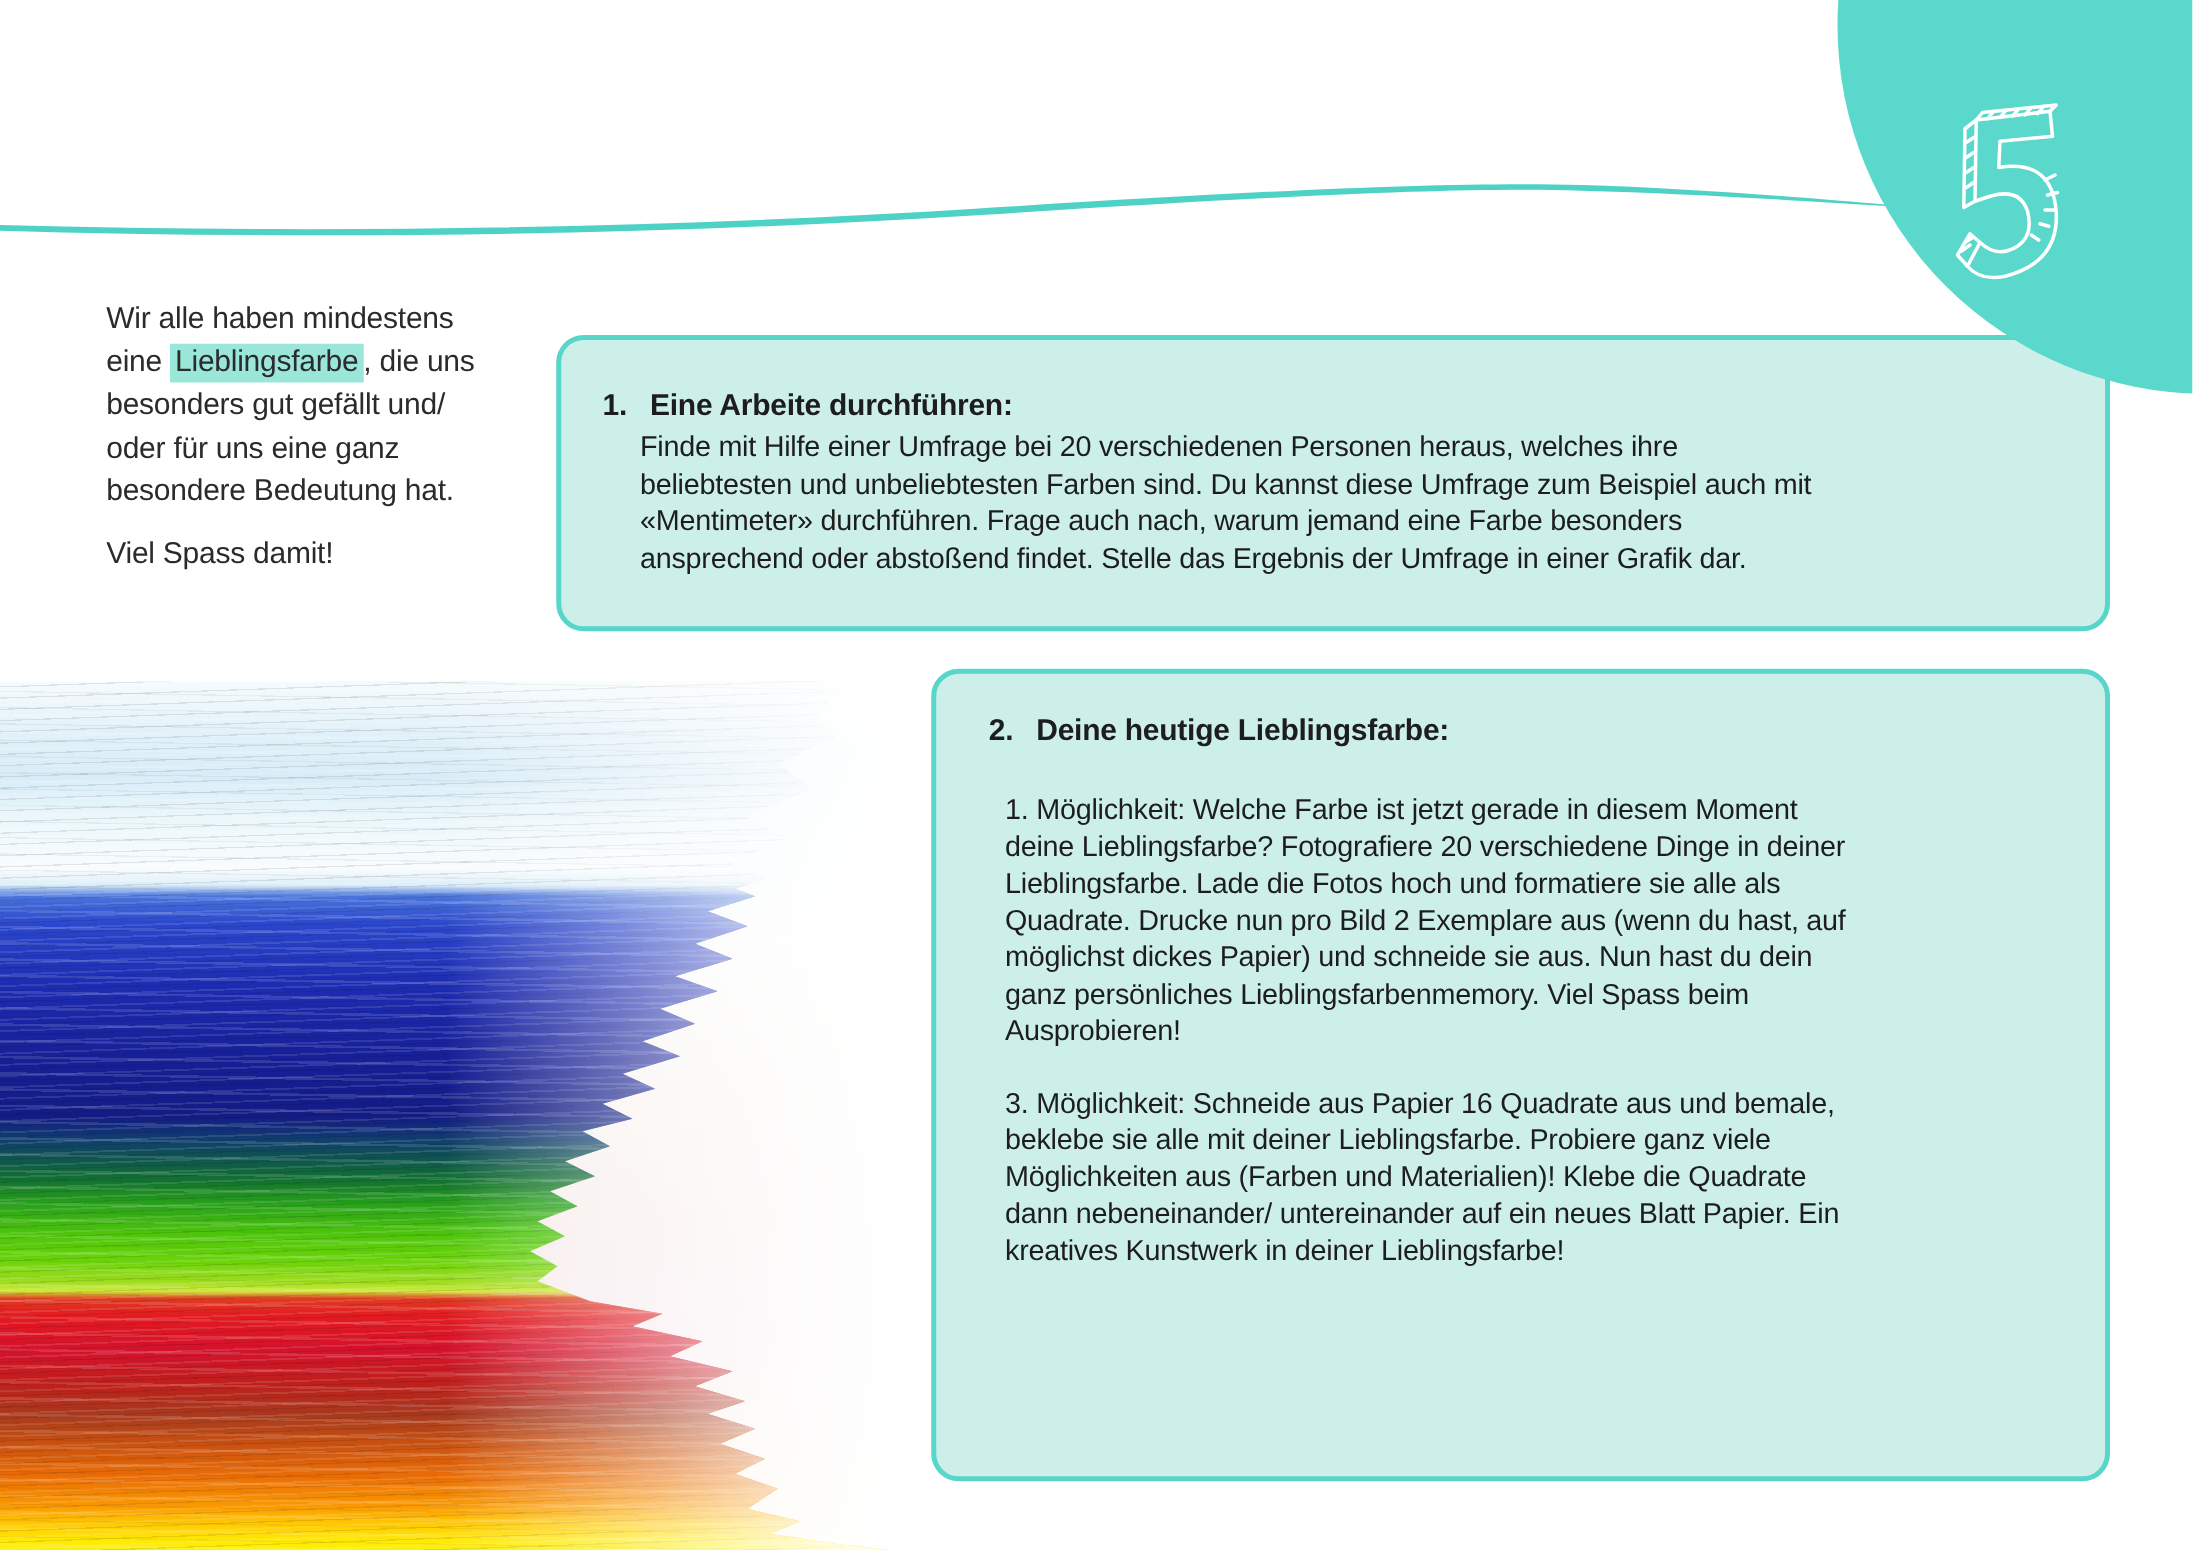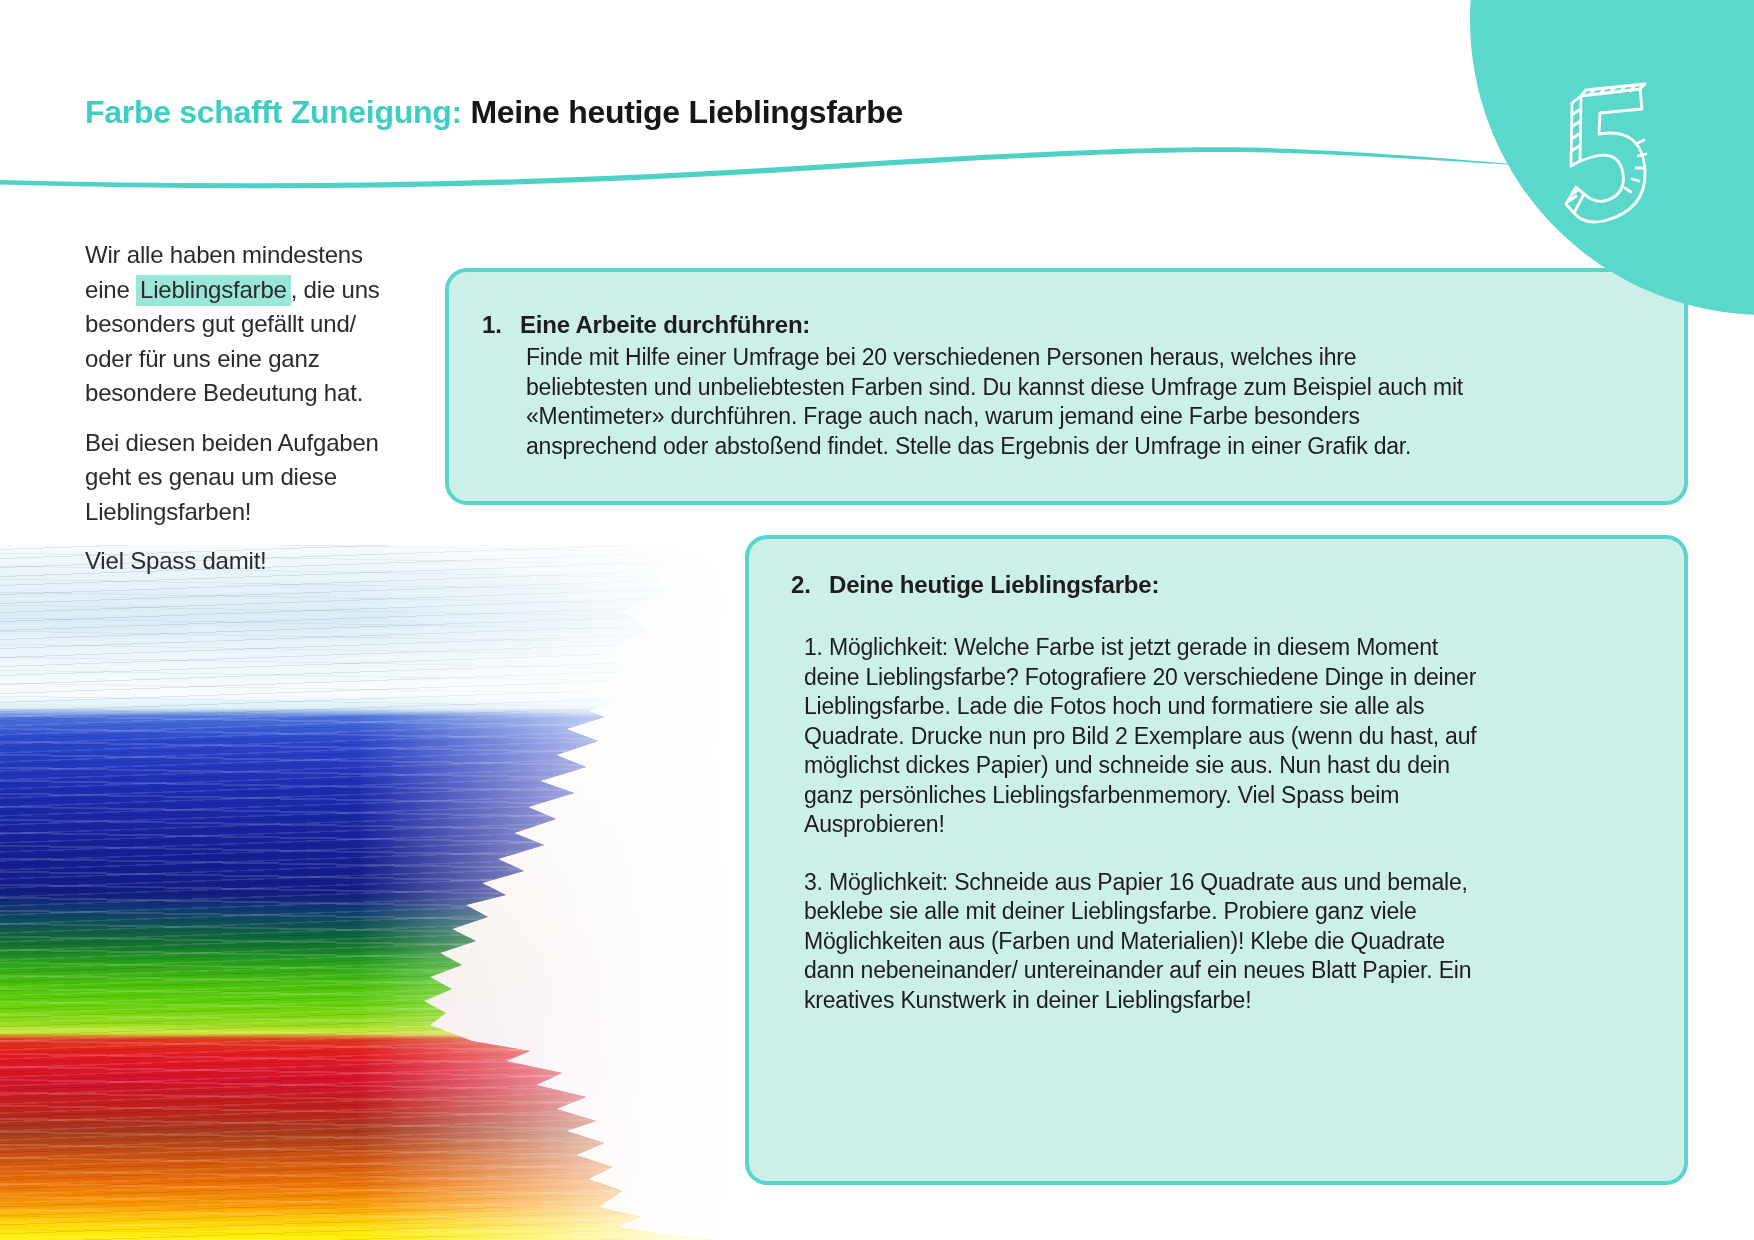--- a/index.html
+++ b/index.html
@@ -30,21 +30,21 @@
   .hl{background:#9ae7da;padding:1px 4px 3px 4px;}
   
   .task-box{
     position:absolute;background:#cdefe9;border:4px solid #57d6c9;border-radius:22px;
     box-sizing:border-box;color:#1d1d1d;letter-spacing:-0.2px;
   }
   .box1{left:445px;top:268px;width:1243px;height:237px;padding:38px 190px 30px 33px;z-index:4;}
   .box2{left:745px;top:535px;width:943px;height:650px;padding:31px 160px 30px 42px;z-index:6;}
   .task-head{display:flex;font-size:24px;font-weight:bold;line-height:30px;}
   .task-num{width:38px;flex:0 0 38px;}
-  .task-body{margin:3px 0 0 44px;font-size:23px;line-height:29.5px;max-width:940px;}
+  .task-body{margin:3px 0 0 30px;font-size:23px;line-height:29.5px;max-width:940px;}
   .box2 .task-head{margin-bottom:33px;}
   .opt{margin:0 0 28px 13px;font-size:23px;line-height:29.5px;max-width:678px;}
   .opt:last-child{margin-bottom:0;}
   
   .paint-underlay{
     position:absolute;left:0;top:545px;width:745px;height:695px;z-index:1;
     background:linear-gradient(180deg,rgba(234,245,251,0) 0%,#e9f4fa 8%,#f3fafd 18%,
       #fbfbfa 30%,#f9f5f2 48%,#f8f0ee 62%,#f9eef3 76%,#fcf4ec 90%,#fdf8ee 100%);
   }
   .paint-underlay::after{
@@ -93,28 +93,23 @@
 
   <div class="paint-underlay"></div>
   <div class="paint"></div>
 
   <svg class="wave" viewBox="0 0 1754 80">
     <path fill="#4ed2c5" d="M0,50 C260,57 520,53 780,37 C1000,23 1160,15 1265,18
       C1350,20.5 1445,28 1512,34 L1512,35 C1445,31 1350,24.5 1265,22.5
       C1160,19.5 1005,28 785,42 C525,58.5 262,62 0,54.5 Z"></path>
   </svg>
 
-  <div class="title">
-    <span class="accent">Farbe schafft Zuneigung:</span>
-    <span class="plain">Meine heutige Lieblingsfarbe</span>
-  </div>
 
   <div class="intro">
     <p><span>Wir alle haben mindestens eine </span><span class="hl">Lieblingsfarbe</span><span>, die uns besonders gut gefällt und/ oder für uns eine ganz besondere Bedeutung hat.</span></p>
-    <p>Bei diesen beiden Aufgaben geht es genau um diese Lieblingsfarben!</p>
     <p>Viel Spass damit!</p>
   </div>
 
   <div class="task-box box1">
     <div class="task-head">
       <span class="task-num">1.</span>
       <span>Eine Arbeite durchführen:</span>
     </div>
     <div class="task-body">Finde mit Hilfe einer Umfrage bei 20 verschiedenen Personen heraus, welches ihre beliebtesten und unbeliebtesten Farben sind. Du kannst diese Umfrage zum Beispiel auch mit «Mentimeter» durchführen. Frage auch nach, warum jemand eine Farbe besonders ansprechend oder abstoßend findet. Stelle das Ergebnis der Umfrage in einer Grafik dar.</div>
   </div>

